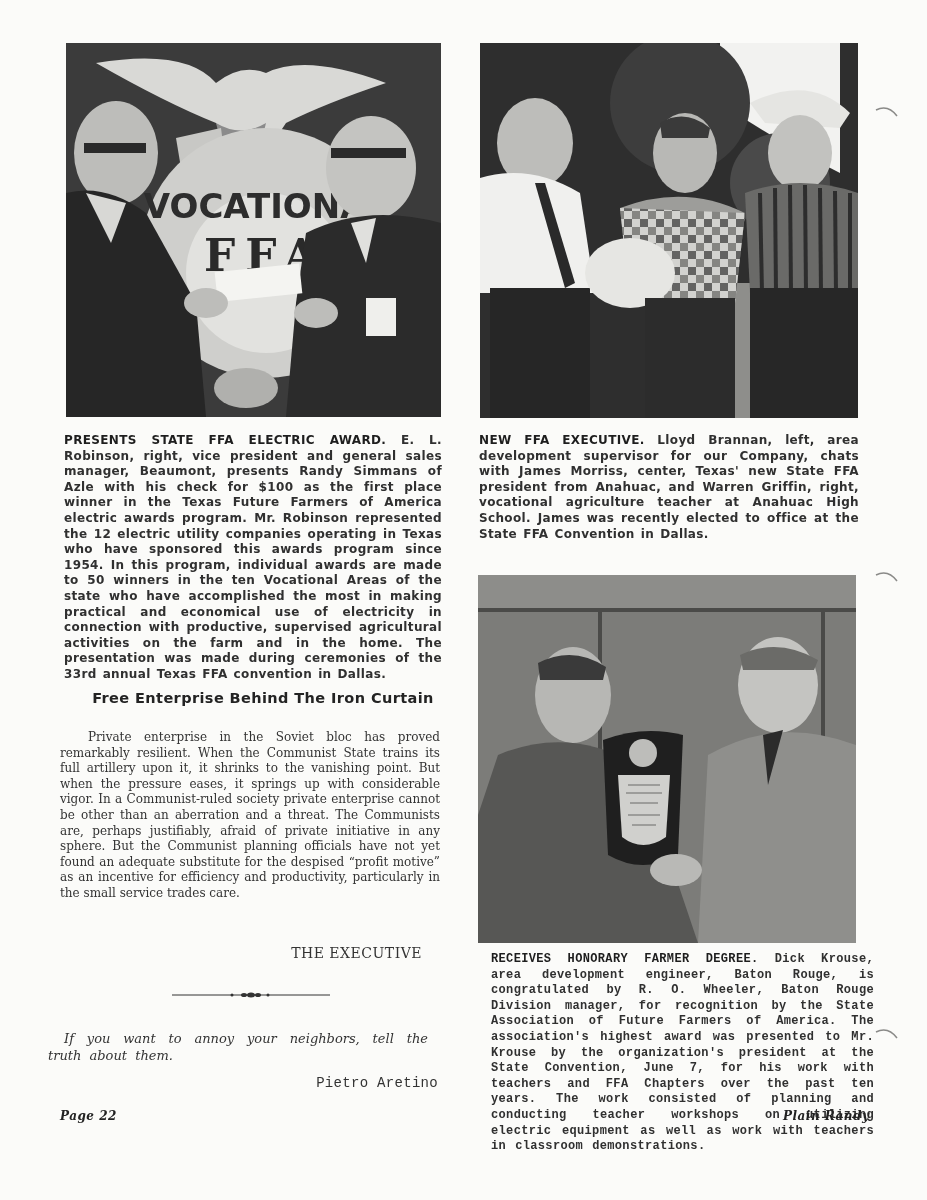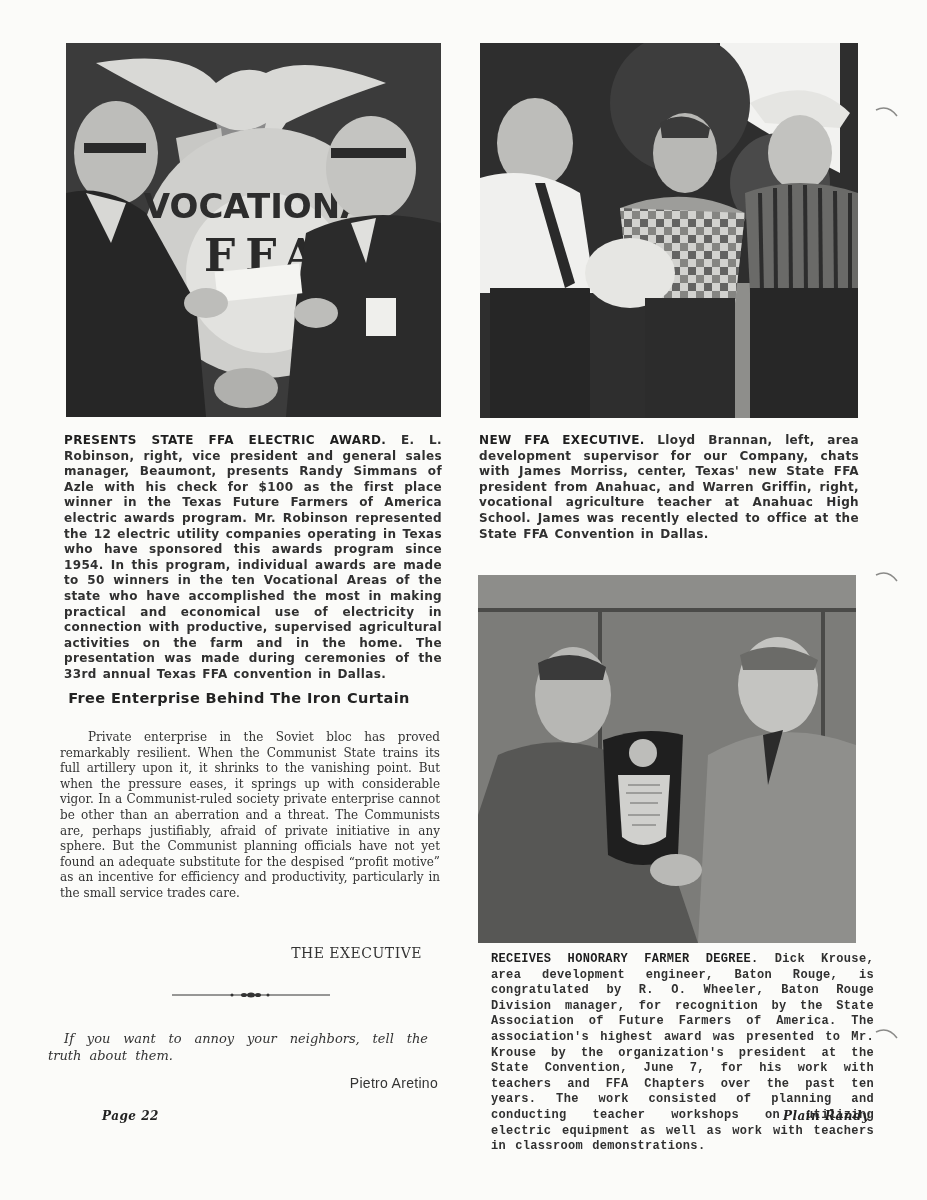--- a/index.html
+++ b/index.html
@@ -22,21 +22,21 @@
       font-weight: bold;
       color: #303030;
       text-align: justify;
       letter-spacing: 0.35px;
       word-spacing: 1.5px;
     }
     .caption .lead { font-weight: bold; color: #1e1e1e; }
 
     
     .article-title {
-      position: absolute; left: 44px; top: 690px; width: 390px;
+      position: absolute; left: 68px; top: 690px; width: 390px;
       text-align: center;
       font-family: "DejaVu Sans", sans-serif;
       font-size: 14.5px; font-weight: bold; color: #232323;
       letter-spacing: 0.4px;
     }
     .article-body {
       position: absolute; left: 60px; top: 730px; width: 380px;
       font-family: "DejaVu Serif", serif;
       font-size: 12px; line-height: 15.6px; color: #333;
       text-align: justify;
@@ -51,21 +51,21 @@
     .ornament { position: absolute; left: 172px; top: 989px; width: 158px; height: 12px; }
     .quote {
       position: absolute; left: 48px; top: 1030px; width: 380px;
       font-family: "DejaVu Serif", serif; font-style: italic;
       font-size: 13px; line-height: 17px; color: #333;
       text-align: justify; text-indent: 16px; word-spacing: 4px;
       margin: 0;
     }
     .quote-author {
       position: absolute; right: 489px; top: 1075px;
-      font-family: Liberation Sans, sans-serif;
+      font-family: Liberation Mono, monospace;
       font-size: 14px; color: #333; letter-spacing: 0.3px;
     }
     .footer {
       position: absolute; top: 1109px;
       font-family: "DejaVu Serif", serif; font-style: italic; font-weight: bold;
       font-size: 12px; color: #222; letter-spacing: 0.5px;
     }
     .hole-mark { position: absolute; width: 30px; height: 30px; }
   </style>
 </head>
@@ -204,21 +204,21 @@
 </svg>
 
 <p class="quote">If you want to annoy your neighbors, tell the truth about them.</p>
 <div class="quote-author">Pietro Aretino</div>
 
 <div class="caption" style="left:491px; top:952px; width:383px;font-family:Liberation Mono, monospace;">
   <span class="lead">RECEIVES HONORARY FARMER DEGREE.</span>
   <span>Dick Krouse, area development engineer, Baton Rouge, is congratulated by R. O. Wheeler, Baton Rouge Division manager, for recognition by the State Association of Future Farmers of America. The association's highest award was presented to Mr. Krouse by the organization's president at the State Convention, June 7, for his work with teachers and FFA Chapters over the past ten years. The work consisted of planning and conducting teacher workshops on utilizing electric equipment as well as work with teachers in classroom demonstrations.</span>
 </div>
 
-<div class="footer" style="left:60px;margin-left:42px;">Page 22</div>
+<div class="footer" style="left:60px;">Page 22</div>
 <div class="footer" style="left:783px;">Plain Randy</div>
 
 <svg class="hole-mark" style="left:873px; top:100px;" viewBox="0 0 30 30">
   <path d="M3 10 Q15 4 24 16" stroke="#8a8a88" stroke-width="1.5" fill="none"></path>
 </svg>
 <svg class="hole-mark" style="left:873px; top:565px;" viewBox="0 0 30 30">
   <path d="M3 10 Q15 4 24 16" stroke="#8a8a88" stroke-width="1.5" fill="none"></path>
 </svg>
 <svg class="hole-mark" style="left:873px; top:1022px;" viewBox="0 0 30 30">
   <path d="M3 10 Q15 4 24 16" stroke="#8a8a88" stroke-width="1.5" fill="none"></path>

